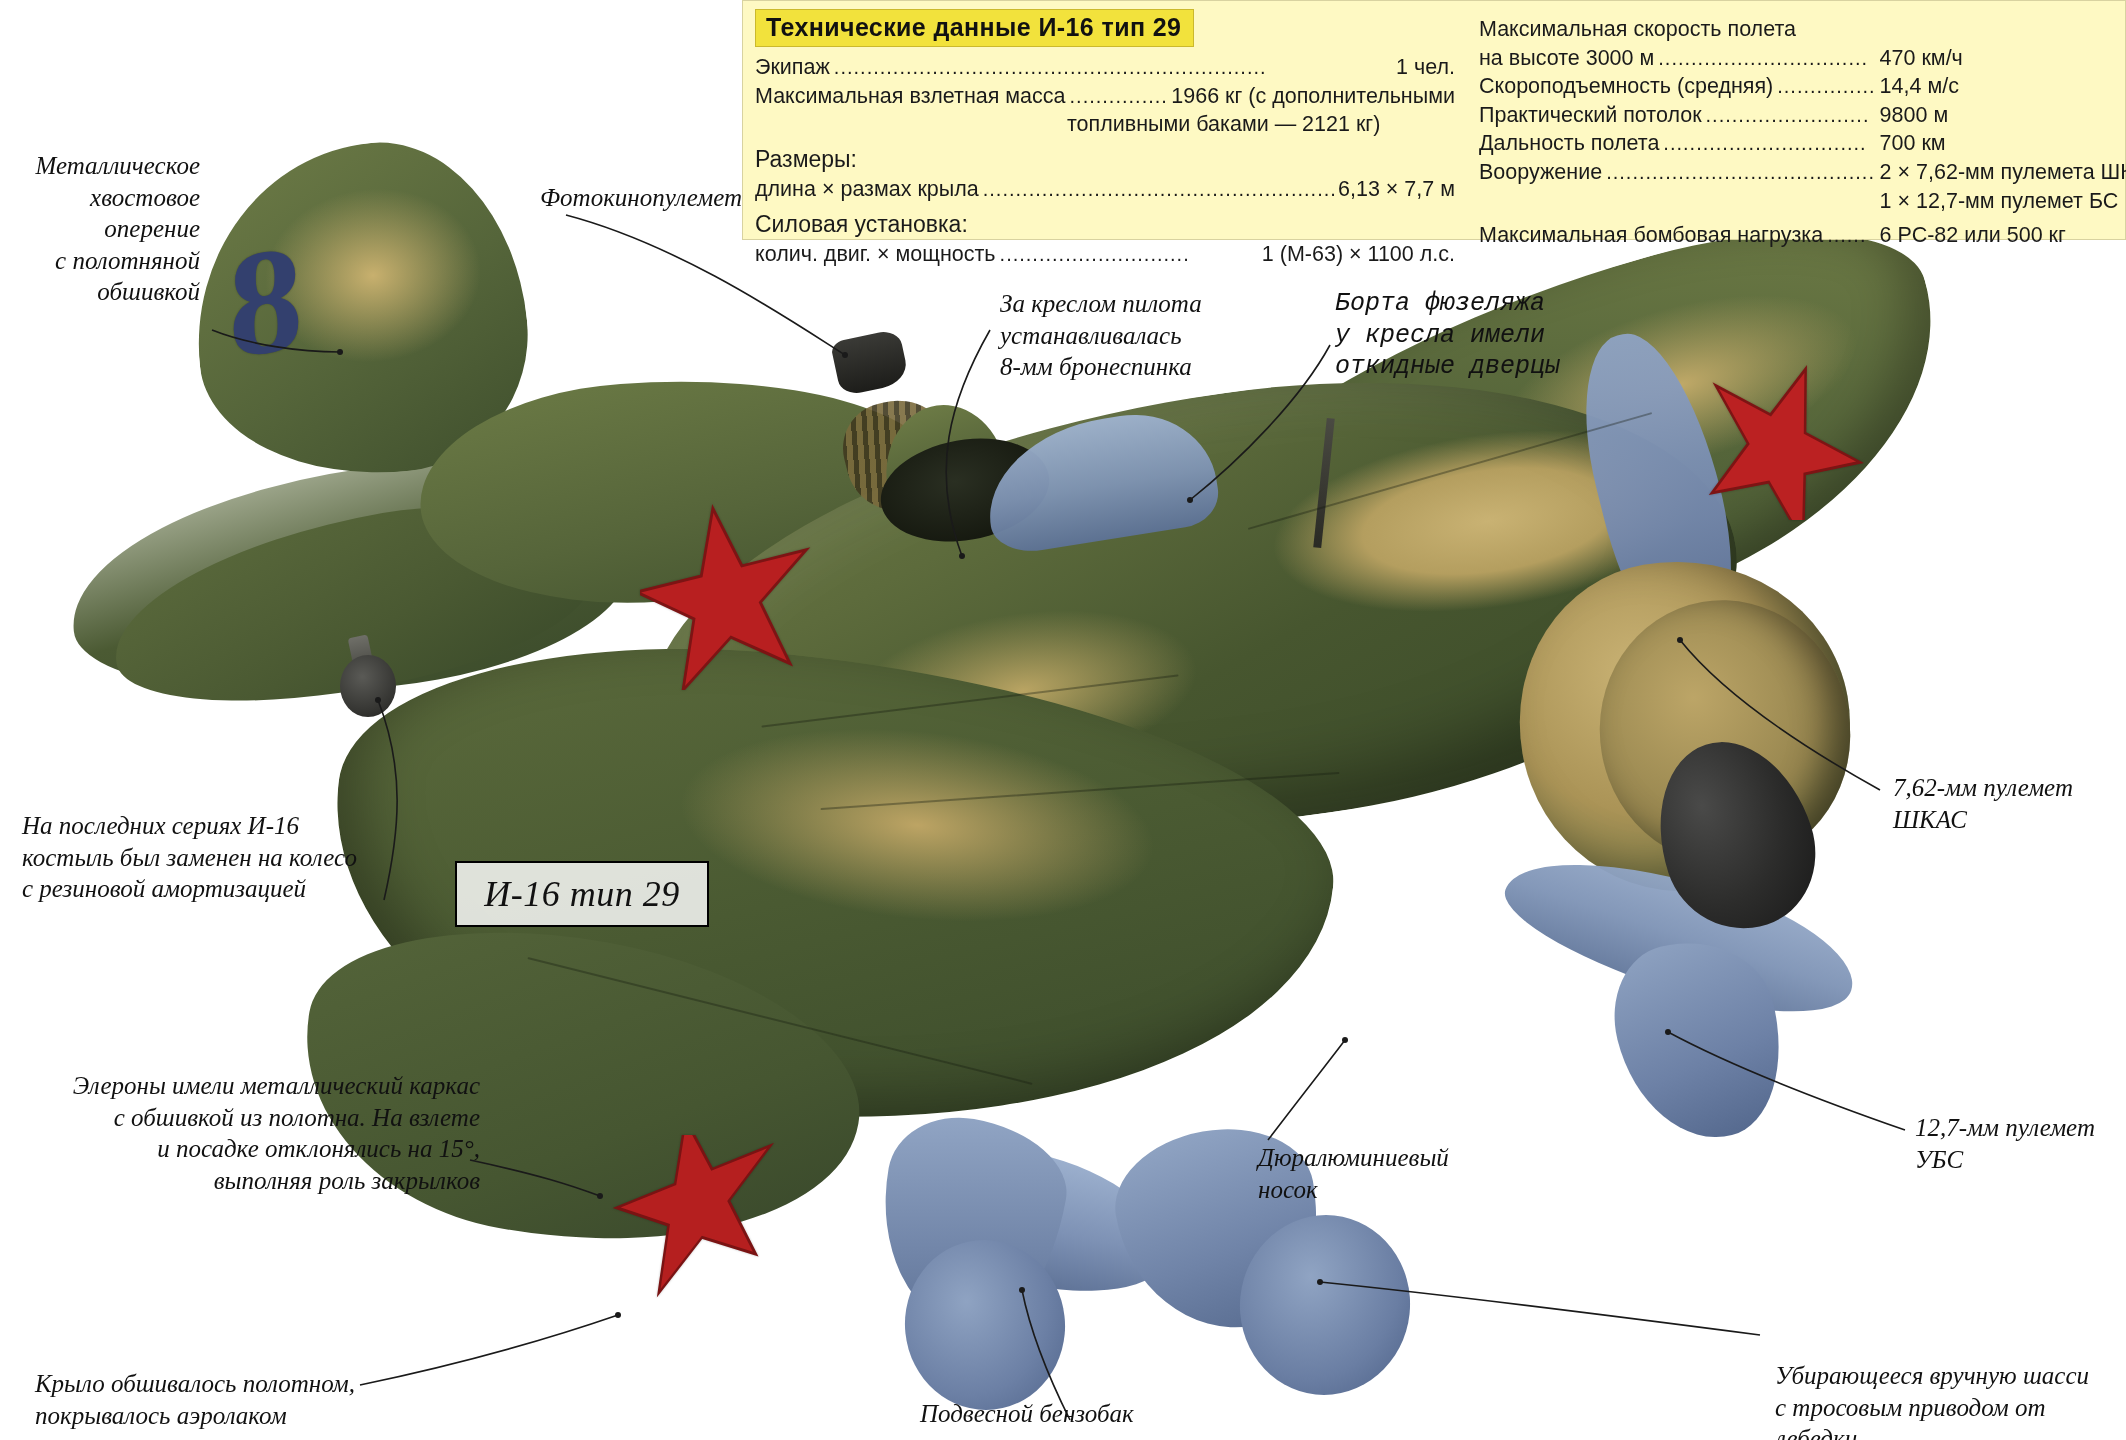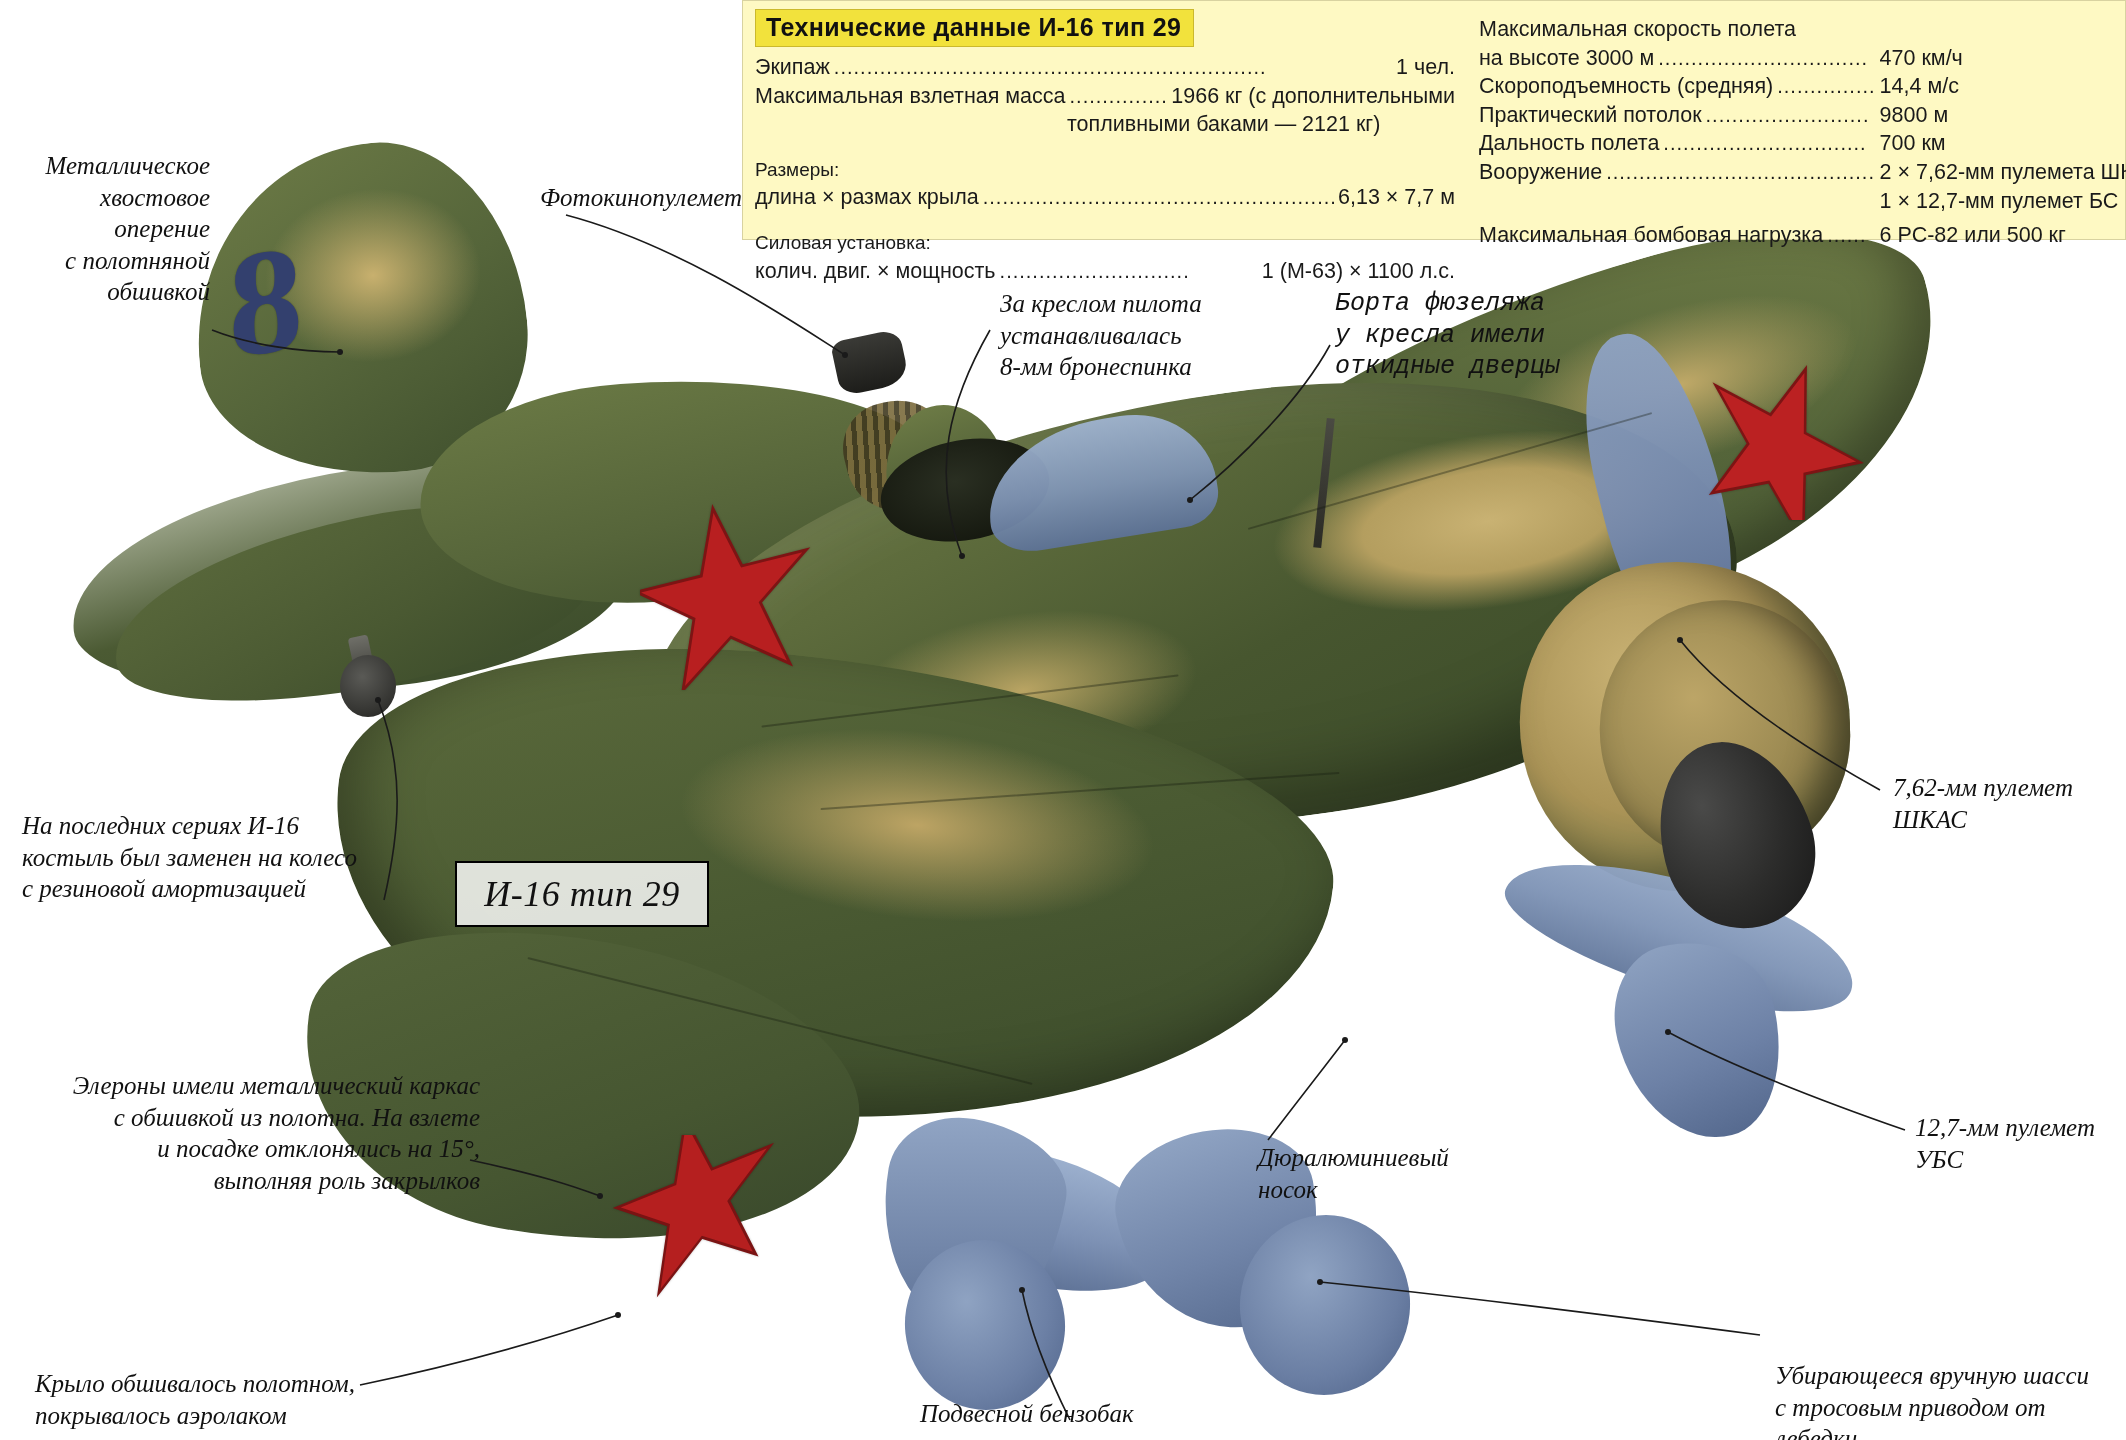--- a/index.html
+++ b/index.html
@@ -59,24 +59,24 @@
   .spec-sub{
     font-family:"Liberation Sans", sans-serif;
     font-size:21.5px;
     color:#1a1a1a;
     line-height:1.33;
     white-space:nowrap;
   }
   .spec-sub.ind{padding-left:312px;}
   .spec-group-head{
     font-family:"Liberation Sans", sans-serif;
-    font-size:19px;
+    font-size:23px;
     color:#1a1a1a;
     line-height:1.4;
-    margin-top:18px;
+    margin-top:4px;
   }
   .r-line{display:flex;align-items:baseline;white-space:nowrap;font-family:"Liberation Sans", sans-serif;font-size:21.5px;color:#1a1a1a;line-height:1.33;}
   .r-line .rlbl{flex:0 0 auto;}
   .r-line .rdots{flex:1 1 auto;overflow:hidden;white-space:nowrap;margin:0 4px;letter-spacing:1px;font-size:20px;}
   .r-line .rval{flex:0 0 300px;text-align:left;}
   .r-plain{font-family:"Liberation Sans", sans-serif;font-size:21.5px;color:#1a1a1a;line-height:1.33;white-space:nowrap;}
   .r-cont{display:flex;font-family:"Liberation Sans", sans-serif;font-size:21.5px;color:#1a1a1a;line-height:1.33;white-space:nowrap;}
   .r-cont .sp{flex:1 1 auto;}
   .r-cont .rval{flex:0 0 300px;}
 
@@ -488,21 +488,21 @@
       </div>
 
       <div class="r-line" style="margin-top:6px;">
         <span class="rlbl">Максимальная бомбовая нагрузка</span>
         <span class="rdots">......</span>
         <span class="rval">6 РС-82 или 500 кг</span>
       </div>
     </div>
   </div>
 
-  <div class="cap r" style="left:10px;top:150px;width:200px;">Металлическое
+  <div class="cap r" style="left:0;top:150px;width:200px;">Металлическое
 хвостовое
 оперение
 с полотняной
 обшивкой</div>
 
   <div class="cap l" style="left:540px;top:182px;width:270px;">Фотокинопулемет</div>
 
   <div class="cap l" style="left:1000px;top:288px;width:260px;">За креслом пилота
 устанавливалась
 8-мм бронеспинка</div>

